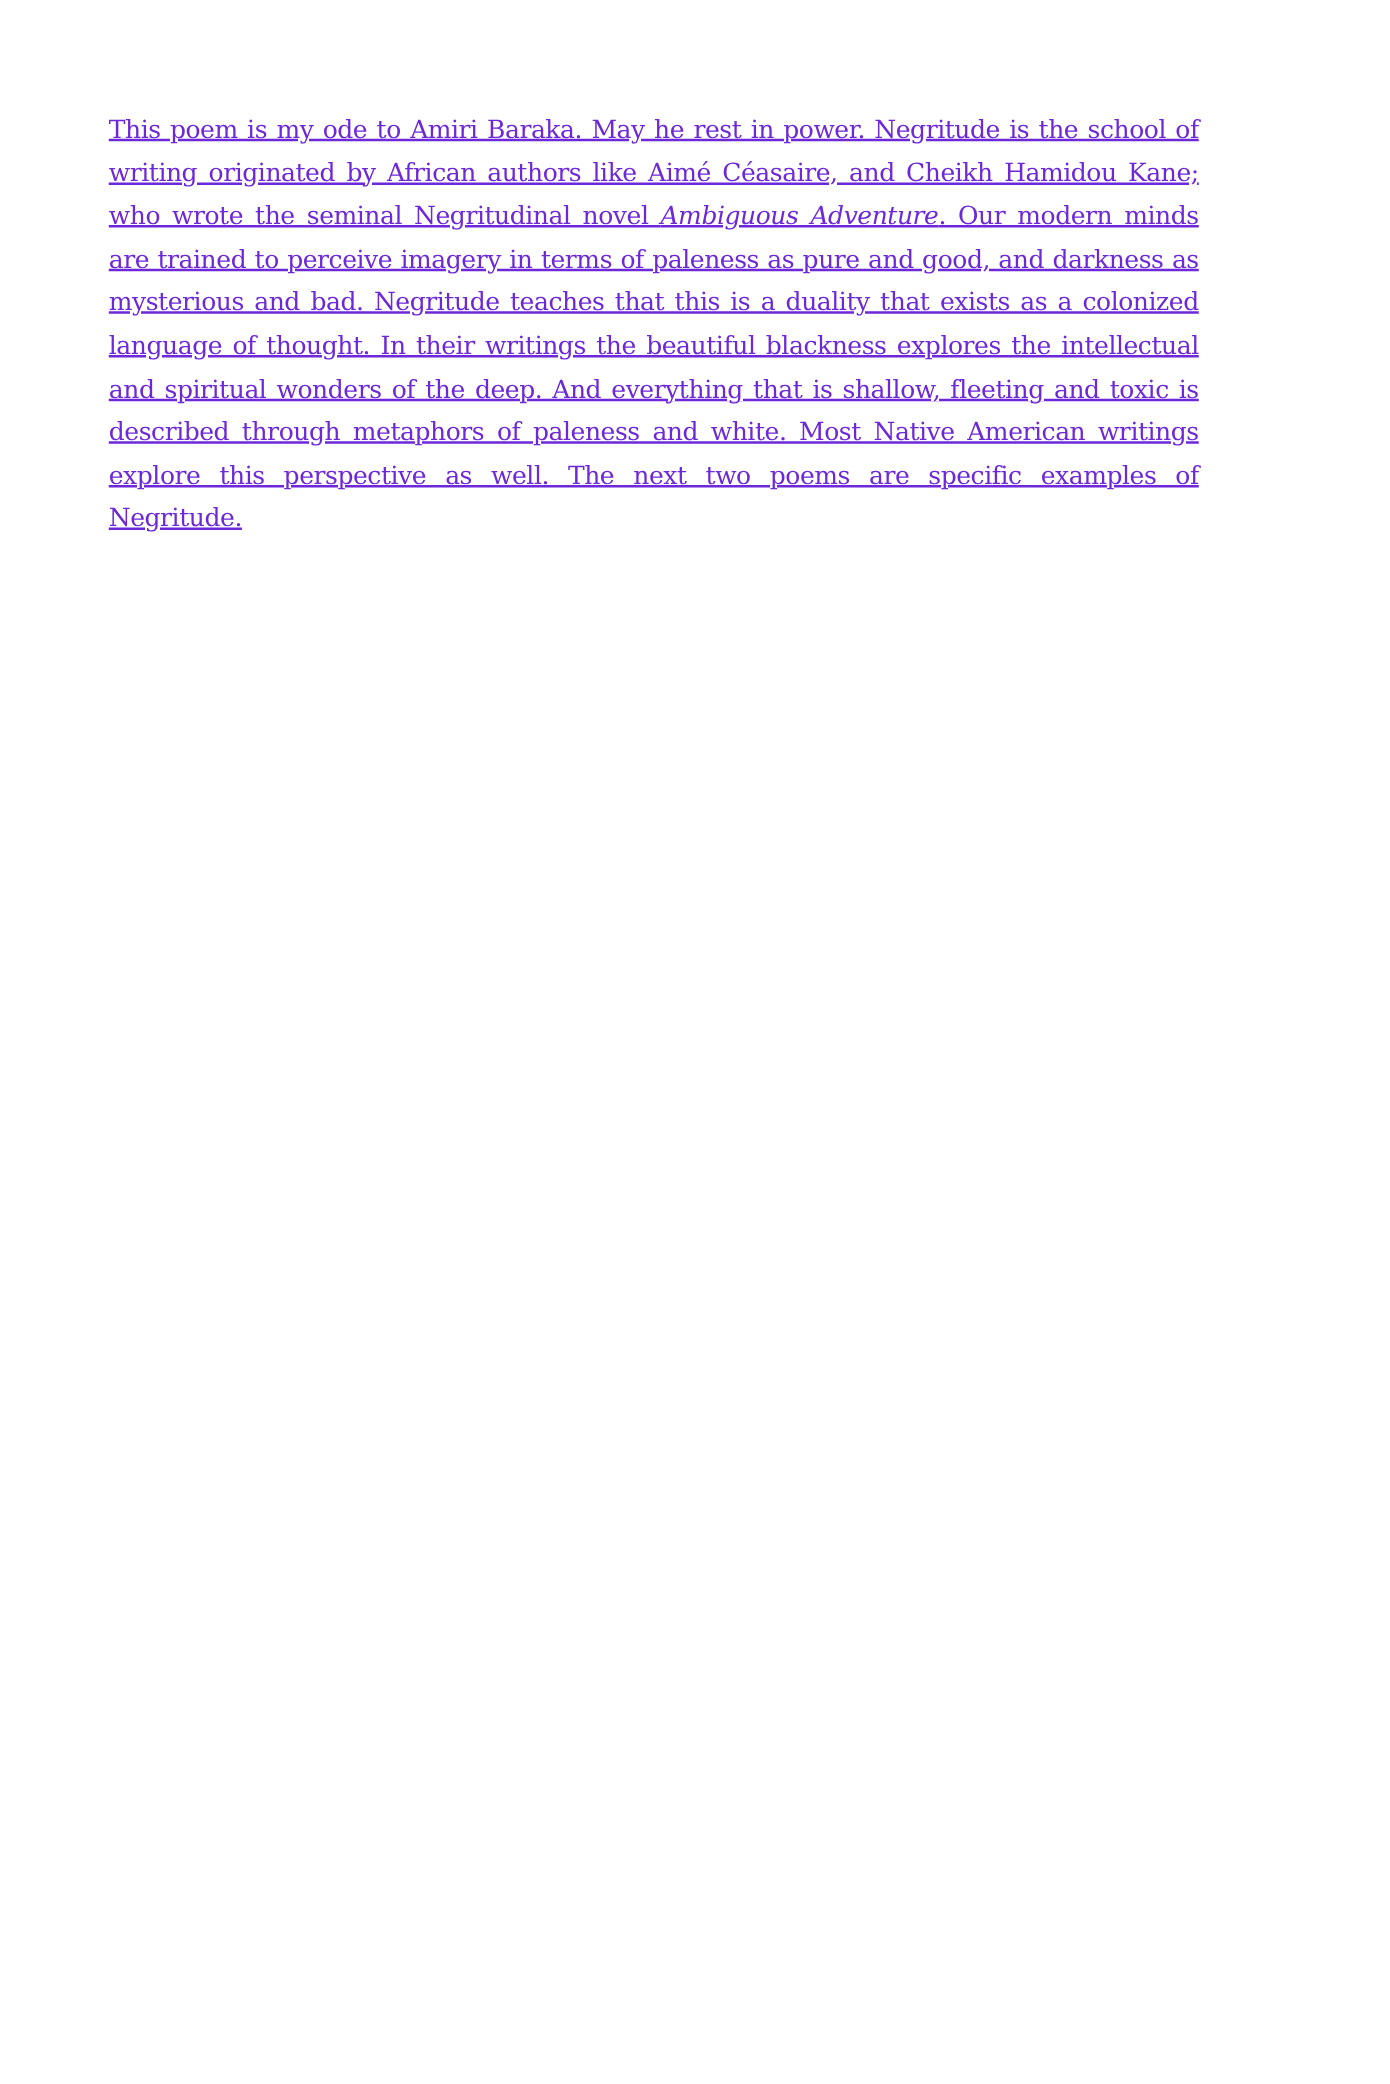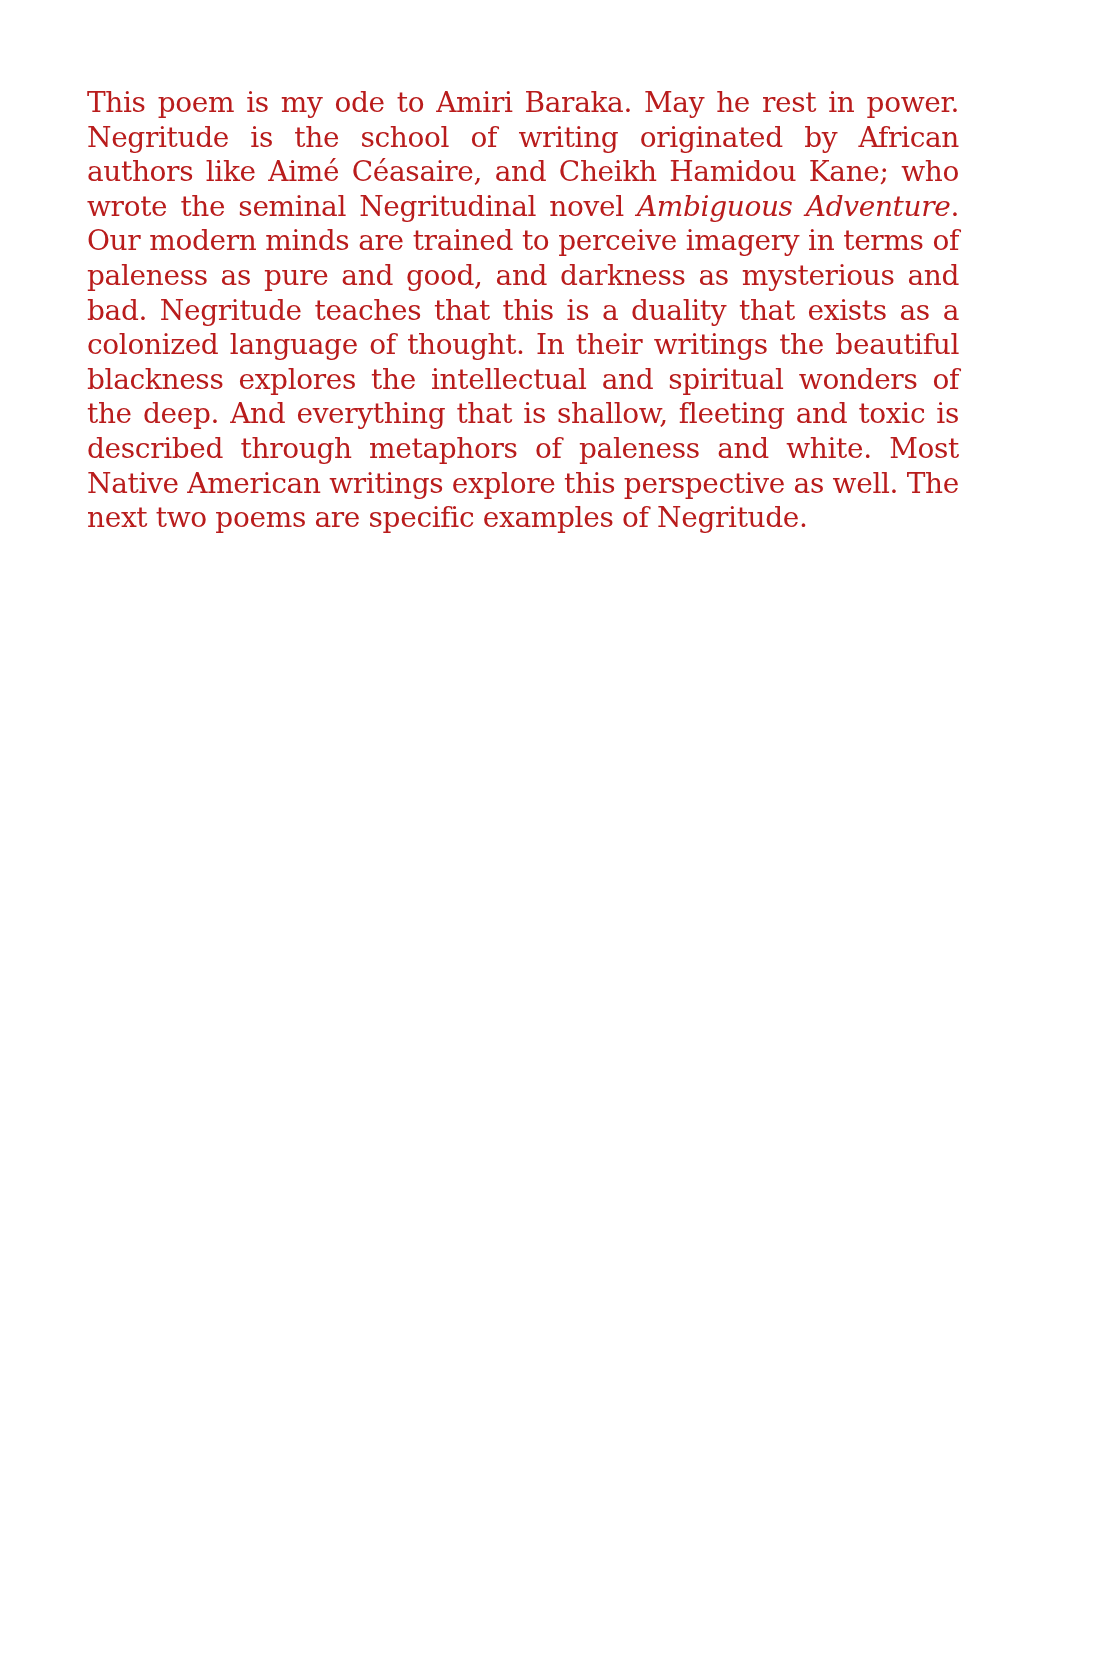--- a/index.html
+++ b/index.html
@@ -21,27 +21,28 @@
       height: 1667px;
       background: #ffffff;
     }
     .paragraph {
       position: absolute;
       left: 87px;
       top: 86px;
       width: 872px;
       margin: 0;
       font-family: "DejaVu Serif", "Liberation Serif", serif;
-      font-size: 28px;
+      font-size: 20px;
       line-height: 34.6px;
-      color: #b91c1c;
+      color: #6d28d9;
       text-align: justify;
       text-align-last: left;
       letter-spacing: -0.35px;
       word-spacing: 0px;
+      text-decoration: underline;
     }
     .paragraph em {
       font-style: italic;
     }
   </style>
 </head>
 <body>
 
 <div class="page">
   <p class="paragraph"><span>This poem is my ode to Amiri Baraka. May he rest in power. Negritude is the school of writing originated by African authors like Aimé Céasaire, and Cheikh Hamidou Kane; who wrote the seminal Negritudinal novel </span><em>Ambiguous Adventure</em><span>. Our modern minds are trained to perceive imagery in terms of paleness as pure and good, and darkness as mysterious and bad. Negritude teaches that this is a duality that exists as a colonized language of thought. In their writings the beautiful blackness explores the intellectual and spiritual wonders of the deep. And everything that is shallow, fleeting and toxic is described through metaphors of paleness and white. Most Native American writings explore this perspective as well. The next two poems are specific examples of Negritude.</span></p>

